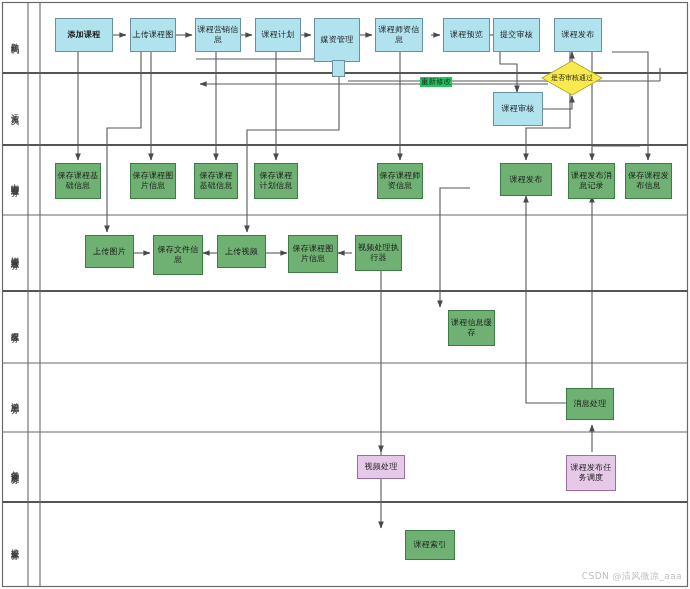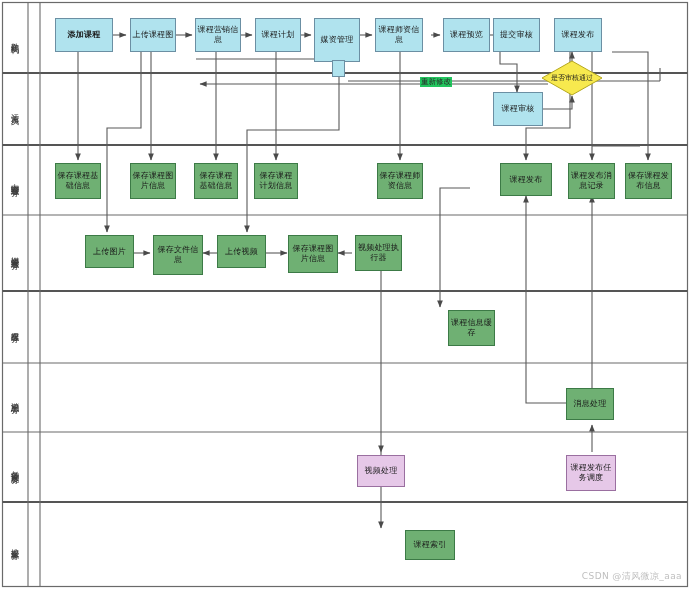--- a/index.html
+++ b/index.html
@@ -156,19 +156,19 @@
   <div class="node green" style="left:85px;top:235px;width:49px;height:33px;">上传图片</div>
   <div class="node green" style="left:153px;top:235px;width:50px;height:40px;">保存文件信息</div>
   <div class="node green" style="left:217px;top:235px;width:49px;height:33px;">上传视频</div>
   <div class="node green" style="left:288px;top:235px;width:50px;height:38px;">保存课程图片信息</div>
   <div class="node green" style="left:448px;top:310px;width:47px;height:36px;">课程信息缓存</div>
 
   <div class="node green" style="left:355px;top:235px;width:47px;height:36px;">视频处理执行器</div>
 
   <div class="node green" style="left:566px;top:388px;width:48px;height:32px;">消息处理</div>
 
-  <div class="node purple" style="left:357px;top:455px;width:48px;height:32px;">视频处理</div>
+  <div class="node purple" style="left:357px;top:455px;width:48px;height:24px;">视频处理</div>
   <div class="node purple" style="left:566px;top:455px;width:50px;height:36px;">课程发布任务调度</div>
 
   <div class="node green" style="left:405px;top:530px;width:50px;height:30px;">课程索引</div>
 
   <div class="watermark">CSDN @清风微凉_aaa</div>
 </div>
 
 </body></html>

